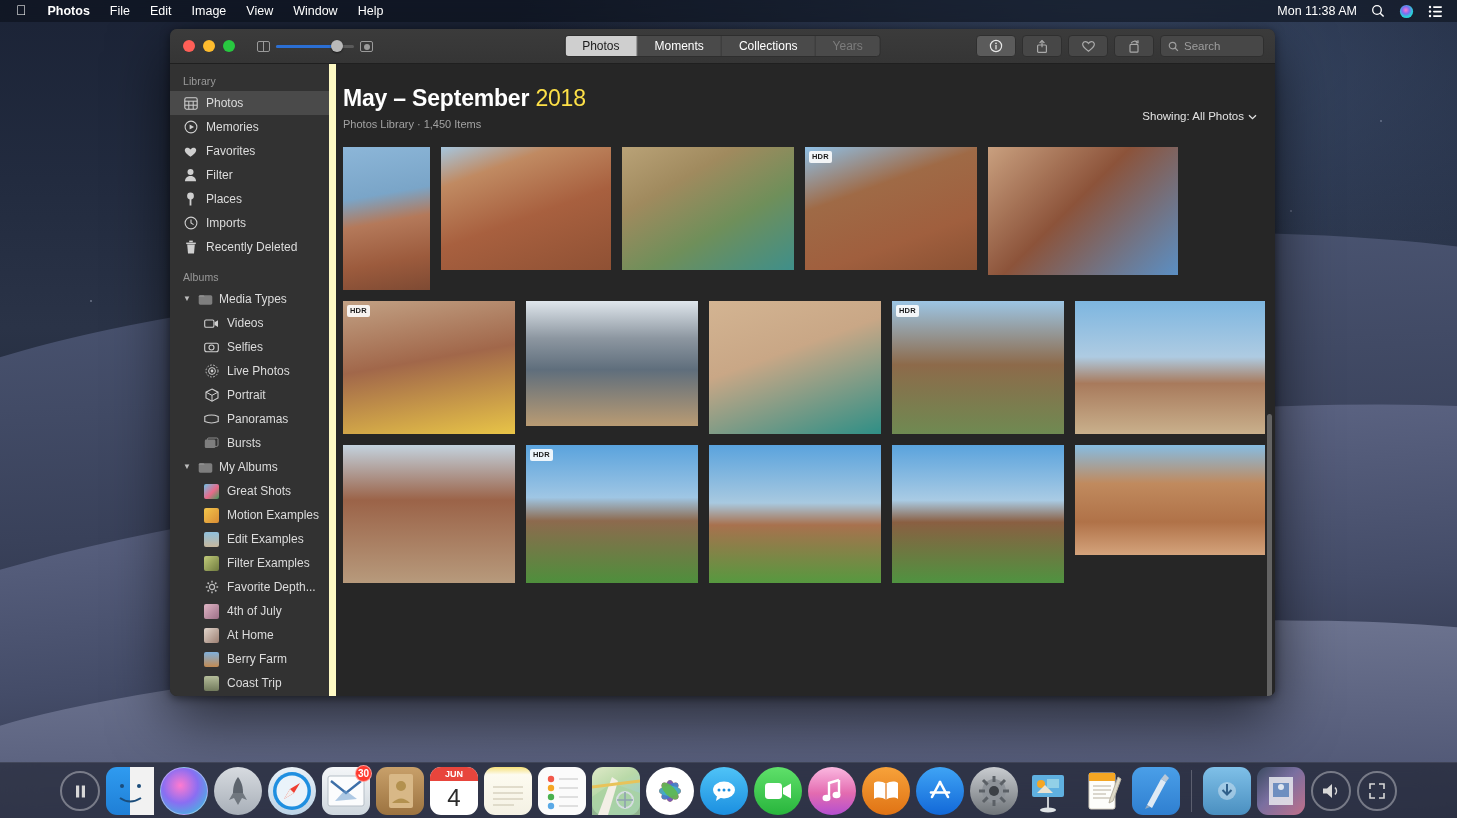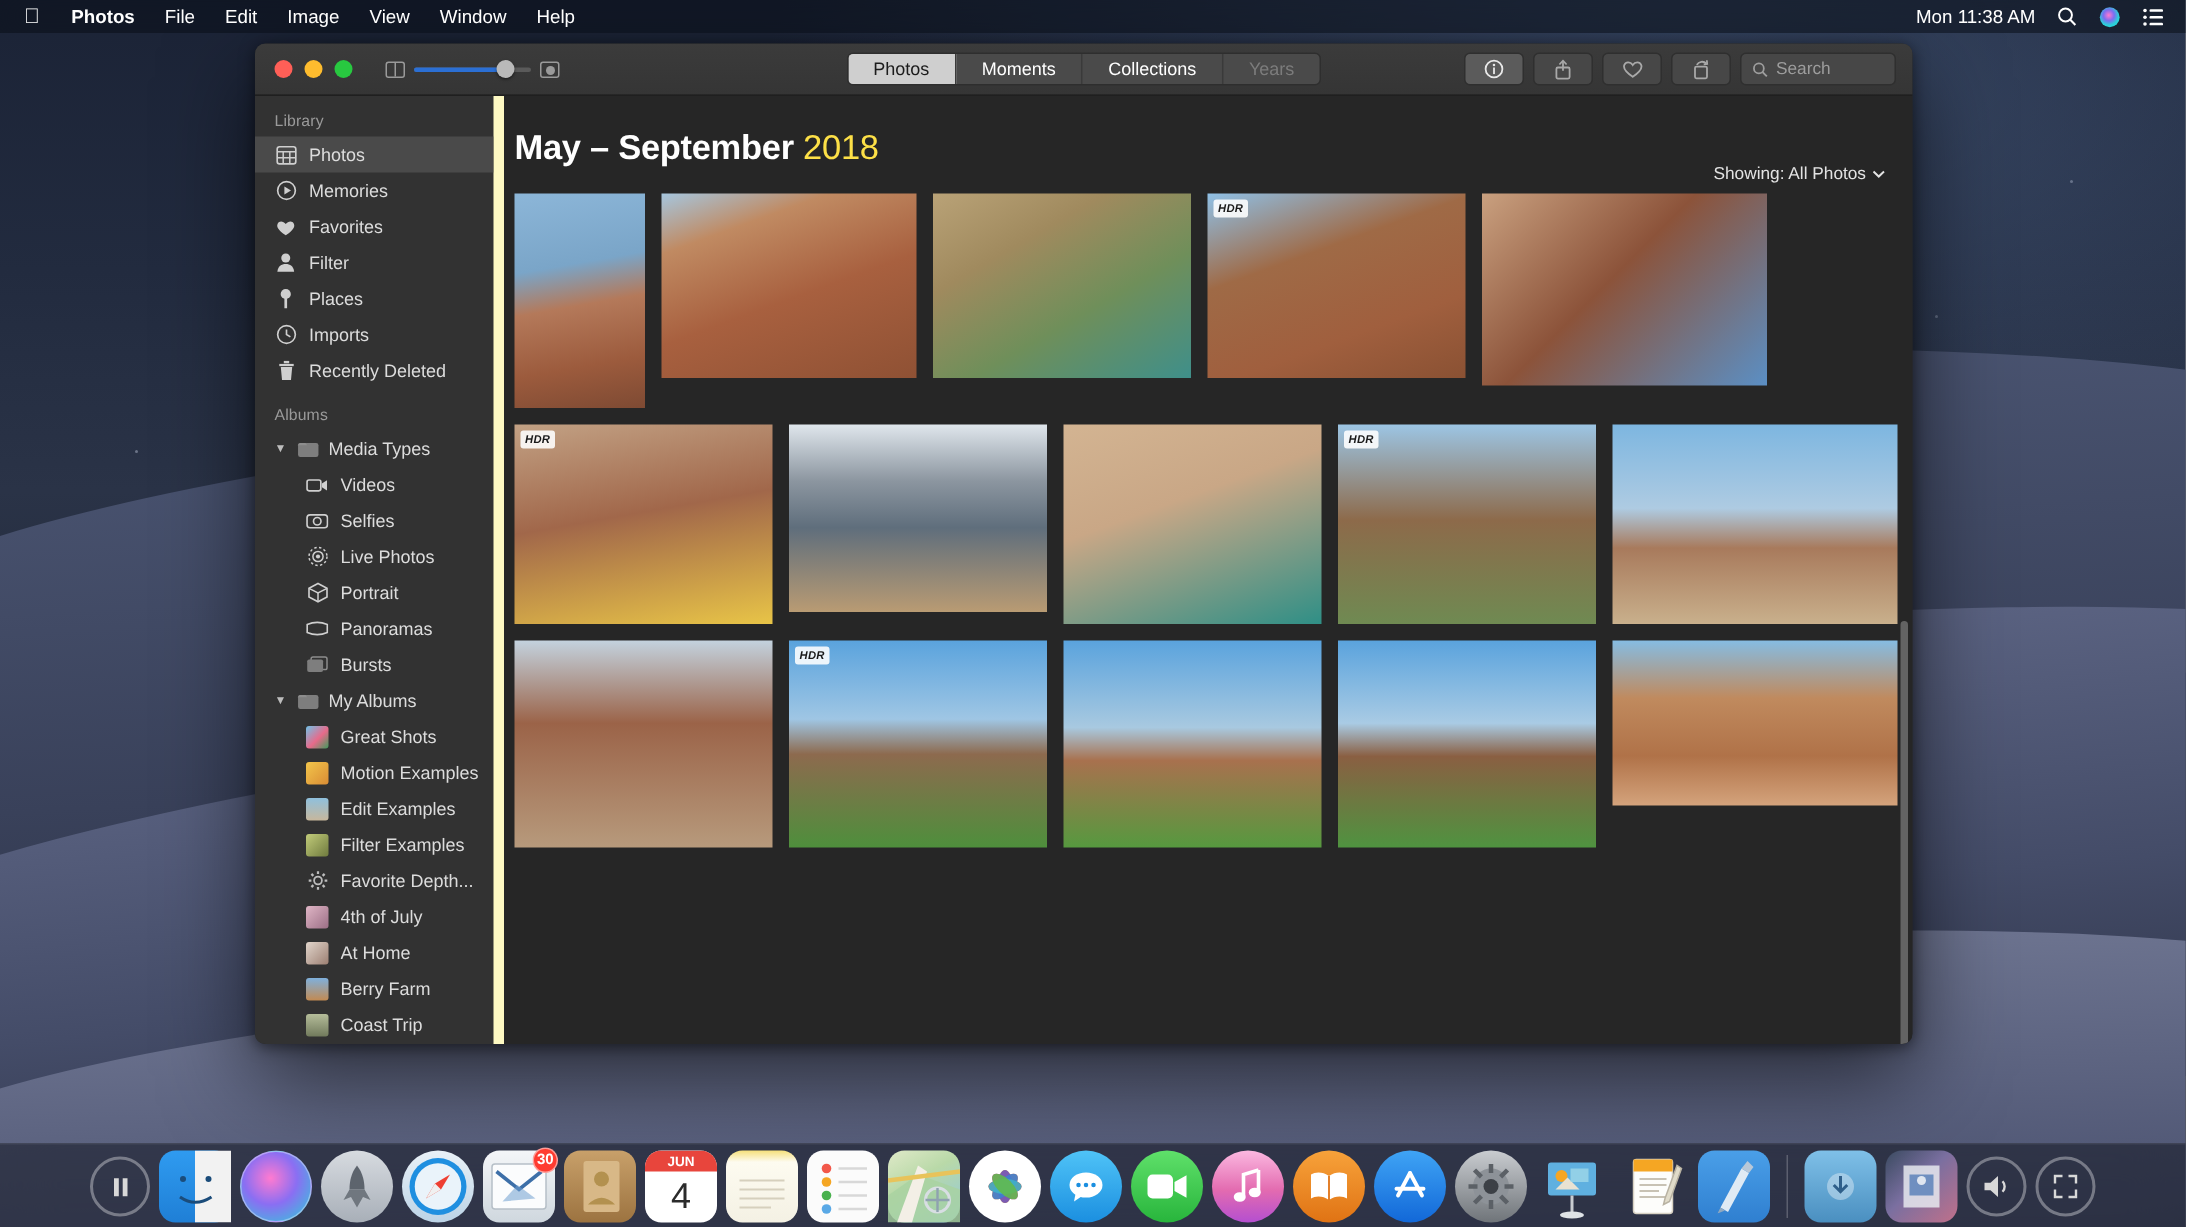--- a/index.html
+++ b/index.html
@@ -139,21 +139,21 @@
   .c-head { padding: 21px 0 0 7px; }
   .c-title { font-size: 23px; color: #fff; font-weight: bold; letter-spacing: -.2px; }
   .c-title .yr { font-weight: normal; color: #fde047; }
   .c-sub { font-size: 11px; color: #a2a2a2; margin-top: 6px; }
   .showing {
     position: absolute; right: 18px; top: 46px; font-size: 11.5px; color: #e3e3e3;
     display: flex; align-items: center; gap: 4px;
   }
   .grid-area { padding: 17px 0 0 7px; }
   .row { display: flex; align-items: flex-start; gap: 11px; margin-bottom: 11px; }
-  .ph { position: relative; overflow: hidden; background: #1a1a1a; flex: none; font-style: italic; }
+  .ph { position: relative; overflow: hidden; background: #1a1a1a; flex: none; }
   .hdr {
     position: absolute; left: 4px; top: 4px; background: rgba(255,255,255,0.88);
     color: #1a1a1a; font-size: 7.5px; font-weight: bold; line-height: 1;
     padding: 2px 3px; border-radius: 2px; letter-spacing: .2px;
   }
   .footcount {
     text-align: center; color: #e6e6e6; font-size: 12.5px; font-weight: bold;
     margin-top: 20px;
   }
   .scrollbar {
@@ -531,20 +531,21 @@
         
       </div>
     </div>
 
     <div class="content">
       <div class="c-head">
         <div class="c-title">
           <span>May – September</span>
           <span class="yr">2018</span>
         </div>
+        <div class="c-sub">Photos Library · 1,450 Items</div>
       </div>
 
       <div class="showing">
         <span>Showing: All Photos</span>
         <span>
           <svg width="9" height="6" viewBox="0 0 9 6">
               <polyline points="1,1.3 4.5,4.7 8,1.3" fill="none" stroke="#e3e3e3" stroke-width="1.3"></polyline>
             </svg>
         </span>
       </div>

